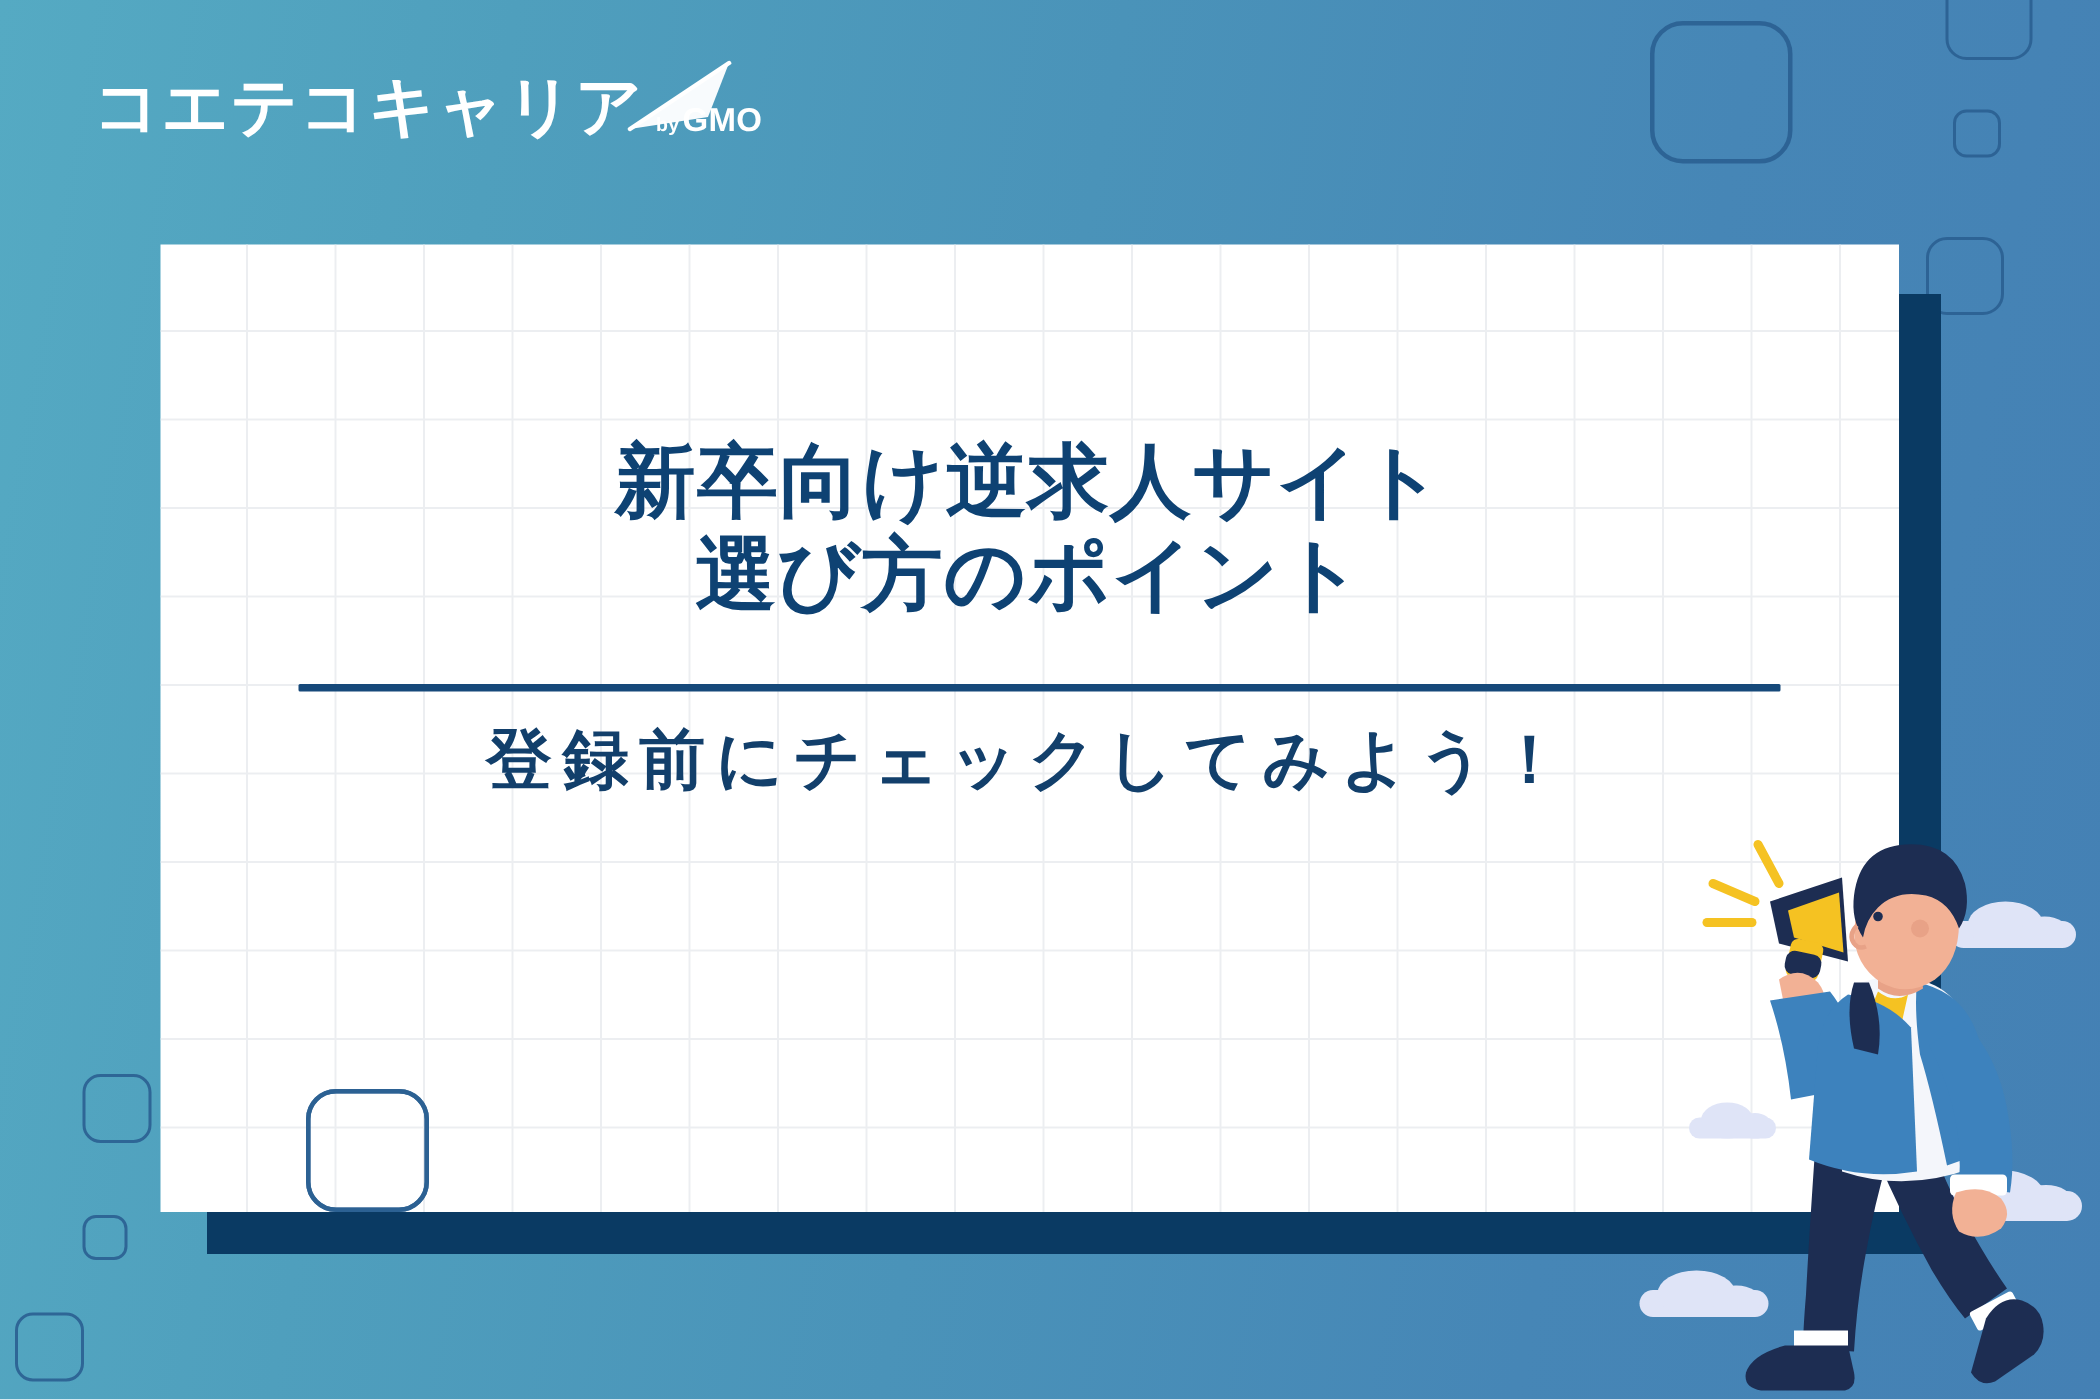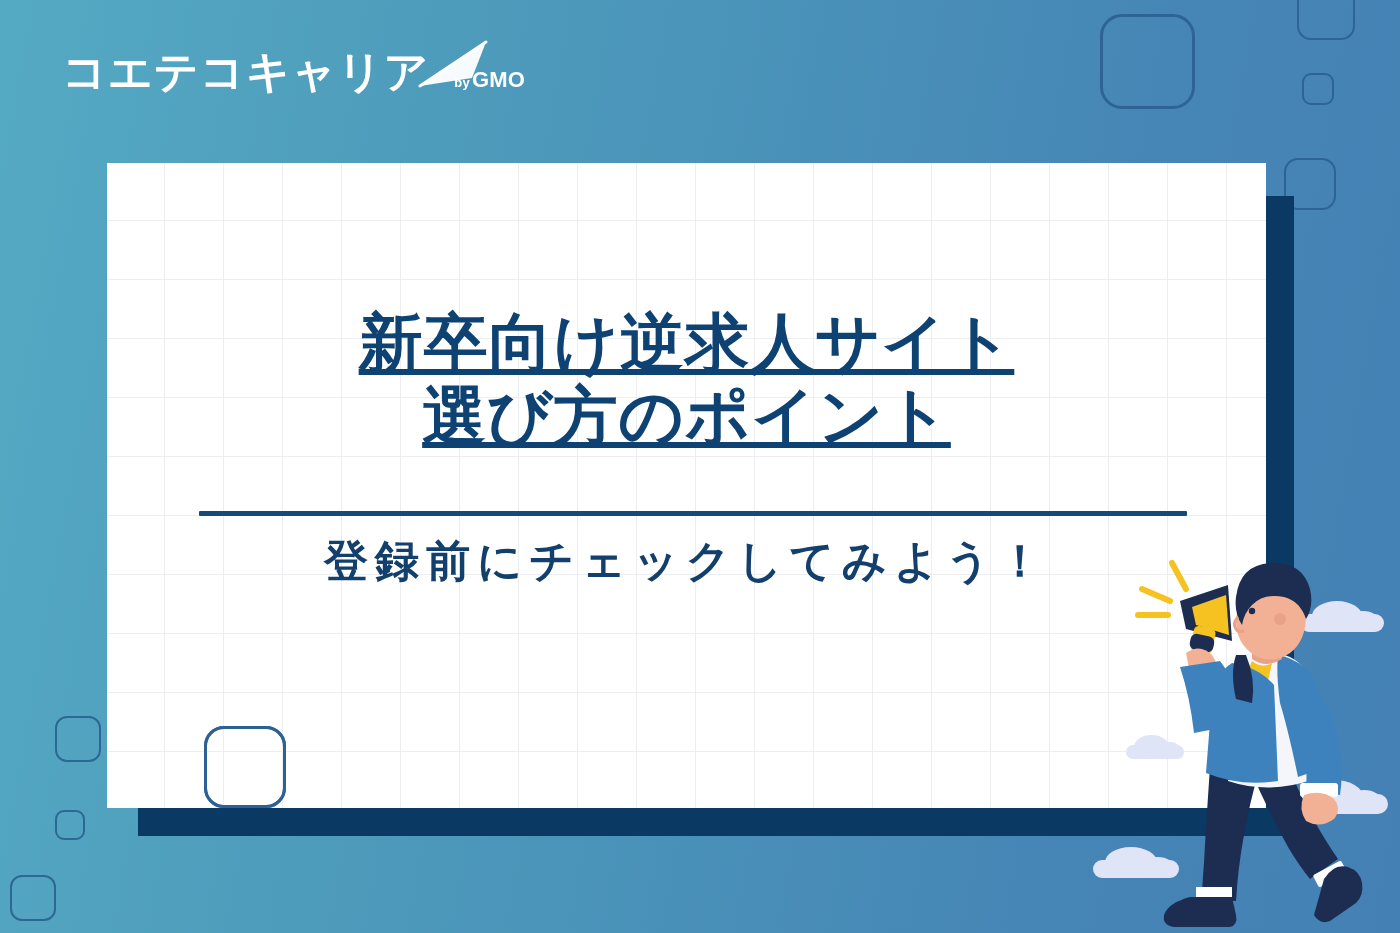--- a/index.html
+++ b/index.html
@@ -95,29 +95,28 @@
     inset: 0;
     display: flex;
     flex-direction: column;
     align-items: center;
     justify-content: flex-start;
     padding-top: 128px;
     box-sizing: border-box;
   }
 
   .headline {
-    margin: 16px;
+    margin: 0;
     color: #0e4273;
     font-weight: 700;
-    font-size: 64px;
+    font-size: 54px;
     line-height: 1.14;
     letter-spacing: 0.015em;
     text-align: center;
     white-space: nowrap;
-    text-decoration: underline;
   }
   .headline .line2 { display: block; }
 
   .divider {
     width: 988px;
     height: 5px;
     background: #16497a;
     margin: 42px 0 0 0;
     border-radius: 1px;
     align-self: center;
@@ -134,21 +133,21 @@
     white-space: nowrap;
   }
 
   
   .logo {
     position: absolute;
     left: 62px;
     top: 50px;
     display: flex;
     align-items: flex-end;
-    gap: 25px;
+    gap: 8px;
   }
   .logo-main {
     color: #ffffff;
     font-size: 44px;
     font-weight: 700;
     letter-spacing: 0.02em;
     line-height: 1;
     white-space: nowrap;
   }
   .logo-arrow {

